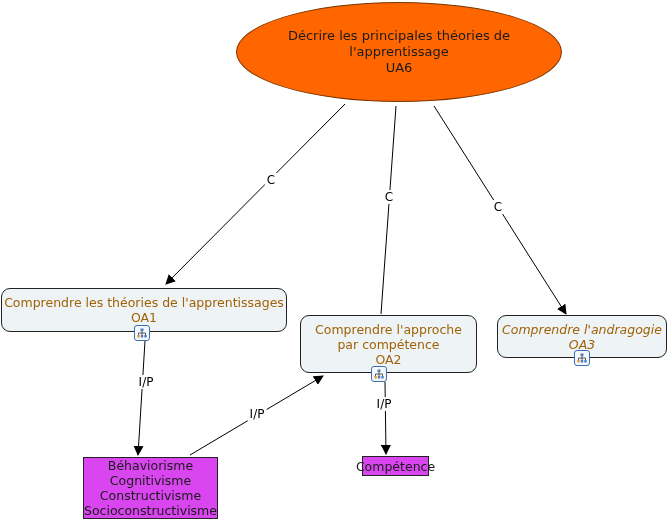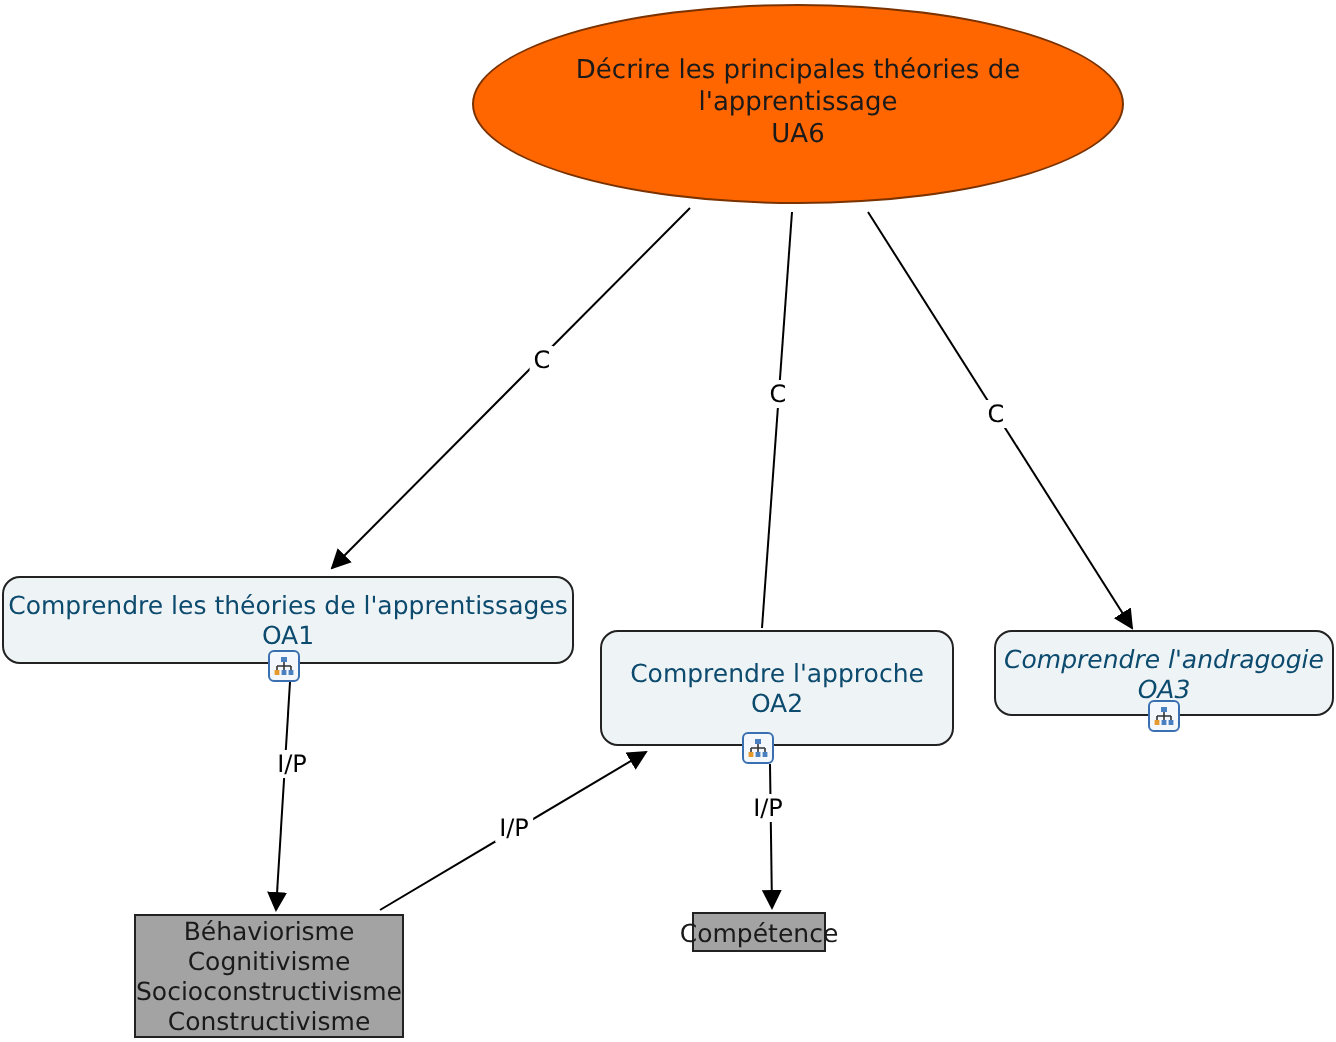--- a/index.html
+++ b/index.html
@@ -6,24 +6,24 @@
   body { width:668px; height:521px; background:#ffffff; position:relative; overflow:hidden;
          font-family:"DejaVu Sans", sans-serif; color:#000; }
   svg#links { position:absolute; left:0; top:0; width:668px; height:521px; }
   .link-label { position:absolute; font-size:12px; background:#fff; padding:0 2px; line-height:14px; transform:translate(-50%,-50%); }
   .root { position:absolute; left:236px; top:2px; width:326px; height:100px; border-radius:50%;
           background:#ff6600; border:1px solid #7a3300; box-sizing:border-box;
           display:flex; flex-direction:column; align-items:center; justify-content:center;
           font-size:13px; color:#1a1a1a; text-align:center; line-height:16px; }
   .concept { position:absolute; background:#eef3f6; border:1px solid #222; border-radius:9px;
              box-sizing:border-box; display:flex; flex-direction:column; align-items:center; justify-content:center;
-             font-size:12.5px; text-align:center; line-height:15px; color:#0c4a6e; }
-  .leaf { position:absolute; background:#a3a3a3; border:1px solid #222; box-sizing:border-box;
+             font-size:12.5px; text-align:center; line-height:15px; color:#a16207; }
+  .leaf { position:absolute; background:#d946ef; border:1px solid #222; box-sizing:border-box;
           display:flex; flex-direction:column; align-items:center; justify-content:center;
-          font-size:12.5px; text-align:center; line-height:15px; color:#1a1a1a; }
+          font-size:12.5px; text-align:center; line-height:15px; color:#1a1a1a;margin-left:16px; }
   .submap { position:absolute; width:16px; height:16px; box-sizing:border-box;
             border:1px solid #3a6fb0; border-radius:3px; background:#f4f8fc;
             display:flex; align-items:center; justify-content:center; }
 </style>
 </head>
 <body>
 
 <svg id="links">
   <defs>
     <marker id="arrow" markerWidth="10" markerHeight="10" refX="9" refY="5" orient="auto" markerUnits="userSpaceOnUse">
@@ -65,20 +65,21 @@
       <rect x="3.5" y="0.5" width="3" height="2.5" fill="#4a7fc0"></rect>
       <path d="M5 3 V5 M1.5 5 H8.5 M1.5 5 V7 M8.5 5 V7 M5 5 V7" stroke="#333" stroke-width="0.8" fill="none"></path>
       <rect x="0.3" y="7" width="2.4" height="2.5" fill="#e69a2e"></rect>
       <rect x="3.8" y="7" width="2.4" height="2.5" fill="#4a7fc0"></rect>
       <rect x="7.3" y="7" width="2.4" height="2.5" fill="#4a7fc0"></rect>
     </svg>
 </div>
 
 <div class="concept" style="left:300px;top:315px;width:177px;height:58px;">
   <span>Comprendre l'approche</span>
+  <span>par compétence</span>
   <span>OA2</span>
 </div>
 <div class="submap" style="left:371px;top:366px;">
   <svg width="10" height="10" viewBox="0 0 10 10">
       <rect x="3.5" y="0.5" width="3" height="2.5" fill="#4a7fc0"></rect>
       <path d="M5 3 V5 M1.5 5 H8.5 M1.5 5 V7 M8.5 5 V7 M5 5 V7" stroke="#333" stroke-width="0.8" fill="none"></path>
       <rect x="0.3" y="7" width="2.4" height="2.5" fill="#e69a2e"></rect>
       <rect x="3.8" y="7" width="2.4" height="2.5" fill="#4a7fc0"></rect>
       <rect x="7.3" y="7" width="2.4" height="2.5" fill="#4a7fc0"></rect>
     </svg>
@@ -94,19 +95,19 @@
       <path d="M5 3 V5 M1.5 5 H8.5 M1.5 5 V7 M8.5 5 V7 M5 5 V7" stroke="#333" stroke-width="0.8" fill="none"></path>
       <rect x="0.3" y="7" width="2.4" height="2.5" fill="#e69a2e"></rect>
       <rect x="3.8" y="7" width="2.4" height="2.5" fill="#4a7fc0"></rect>
       <rect x="7.3" y="7" width="2.4" height="2.5" fill="#4a7fc0"></rect>
     </svg>
 </div>
 
 <div class="leaf" style="left:67px;top:457px;width:135px;height:62px;">
   <span>Béhaviorisme</span>
   <span>Cognitivisme</span>
+  <span>Constructivisme</span>
   <span>Socioconstructivisme</span>
-  <span>Constructivisme</span>
 </div>
 
 <div class="leaf" style="left:346px;top:456px;width:67px;height:20px;align-items:center;">
   <span>Compétence</span>
 </div>
 
 </body></html>

